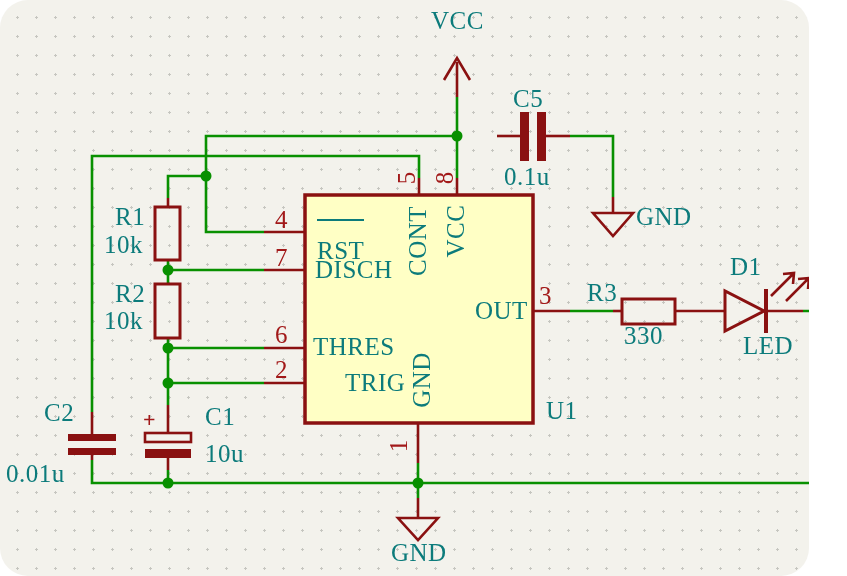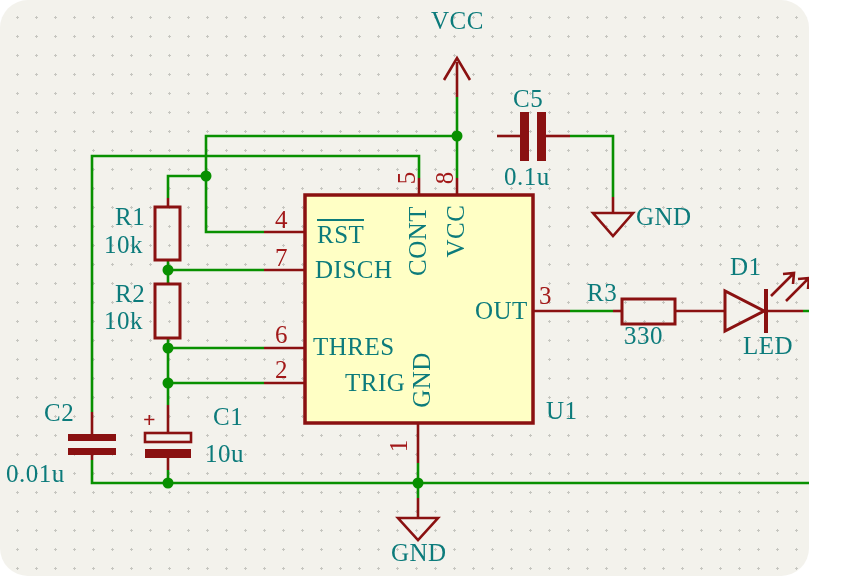--- a/index.html
+++ b/index.html
@@ -18,21 +18,21 @@
   .wire{stroke:var(--wire,#089000);stroke-width:2.6;fill:none;}
   .dot{fill:var(--wire,#089000);stroke:none;}
   .sym{stroke:var(--symbol,#8A1111);stroke-width:3;fill:none;}
   .symthin{stroke:var(--symbol,#8A1111);stroke-width:2.6;fill:none;}
   .symfill{fill:var(--symbol,#8A1111);stroke:none;}
   .symopen{stroke:var(--symbol,#8A1111);stroke-width:2.6;fill:var(--bg,#F3F2EC);}
   .icbody{fill:var(--icfill,#FFFFC5);stroke:var(--symbol,#8A1111);stroke-width:3.5;}
   .lbl{position:absolute;color:var(--text,#0C7B7B);font-size:25px;line-height:25px;white-space:nowrap;letter-spacing:0.5px;}
   .pinno{position:absolute;color:var(--pinno,#A21919);font-size:25px;line-height:25px;white-space:nowrap;}
   .vert{transform:translate(-50%,-50%) rotate(-90deg);}
-  .overbar{border-top:2.6px solid var(--text,#0C7B7B);padding-top:1px;}
+  .overbar{border-top:2.6px solid var(--text,#0C7B7B);padding-top:17px;}
   .plus{font-size:22px;line-height:22px;font-weight:bold;}
 </style>
 </head>
 <body>
 
 <div id="canvas">
 
   <svg id="sch" width="847" height="576" viewBox="0 0 847 576">
 
     <path class="wire" d="M264 232 H206 V136 H457"></path>
@@ -135,21 +135,21 @@
   <span class="lbl" style="left:391px;top:540px;">GND</span>
 
   <span class="lbl" style="left:115px;top:204px;">R1</span>
   <span class="lbl" style="left:104px;top:232px;">10k</span>
   <span class="lbl" style="left:115px;top:281px;">R2</span>
   <span class="lbl" style="left:104px;top:308px;">10k</span>
   <span class="lbl" style="left:587px;top:280px;">R3</span>
   <span class="lbl" style="left:624px;top:323px;">330</span>
   <span class="lbl" style="left:44px;top:400px;">C2</span>
   <span class="lbl" style="left:6px;top:461px;">0.01u</span>
-  <span class="lbl" style="left:205px;top:404px;margin-left:8px;">C1</span>
+  <span class="lbl" style="left:205px;top:404px;">C1</span>
   <span class="lbl" style="left:205px;top:441px;text-align:center;">10u</span>
   <span class="pinno plus" style="left:143px;top:409px;">+</span>
   <span class="lbl" style="left:513px;top:86px;text-align:center;">C5</span>
   <span class="lbl" style="left:504px;top:164px;">0.1u</span>
   <span class="lbl" style="left:730px;top:254px;">D1</span>
   <span class="lbl" style="left:743px;top:333px;">LED</span>
   <span class="lbl" style="left:546px;top:398px;">U1</span>
 
   <span class="lbl overbar" style="left:317px;top:219px;">RST</span>
   <span class="lbl" style="left:315px;top:257px;">DISCH</span>

